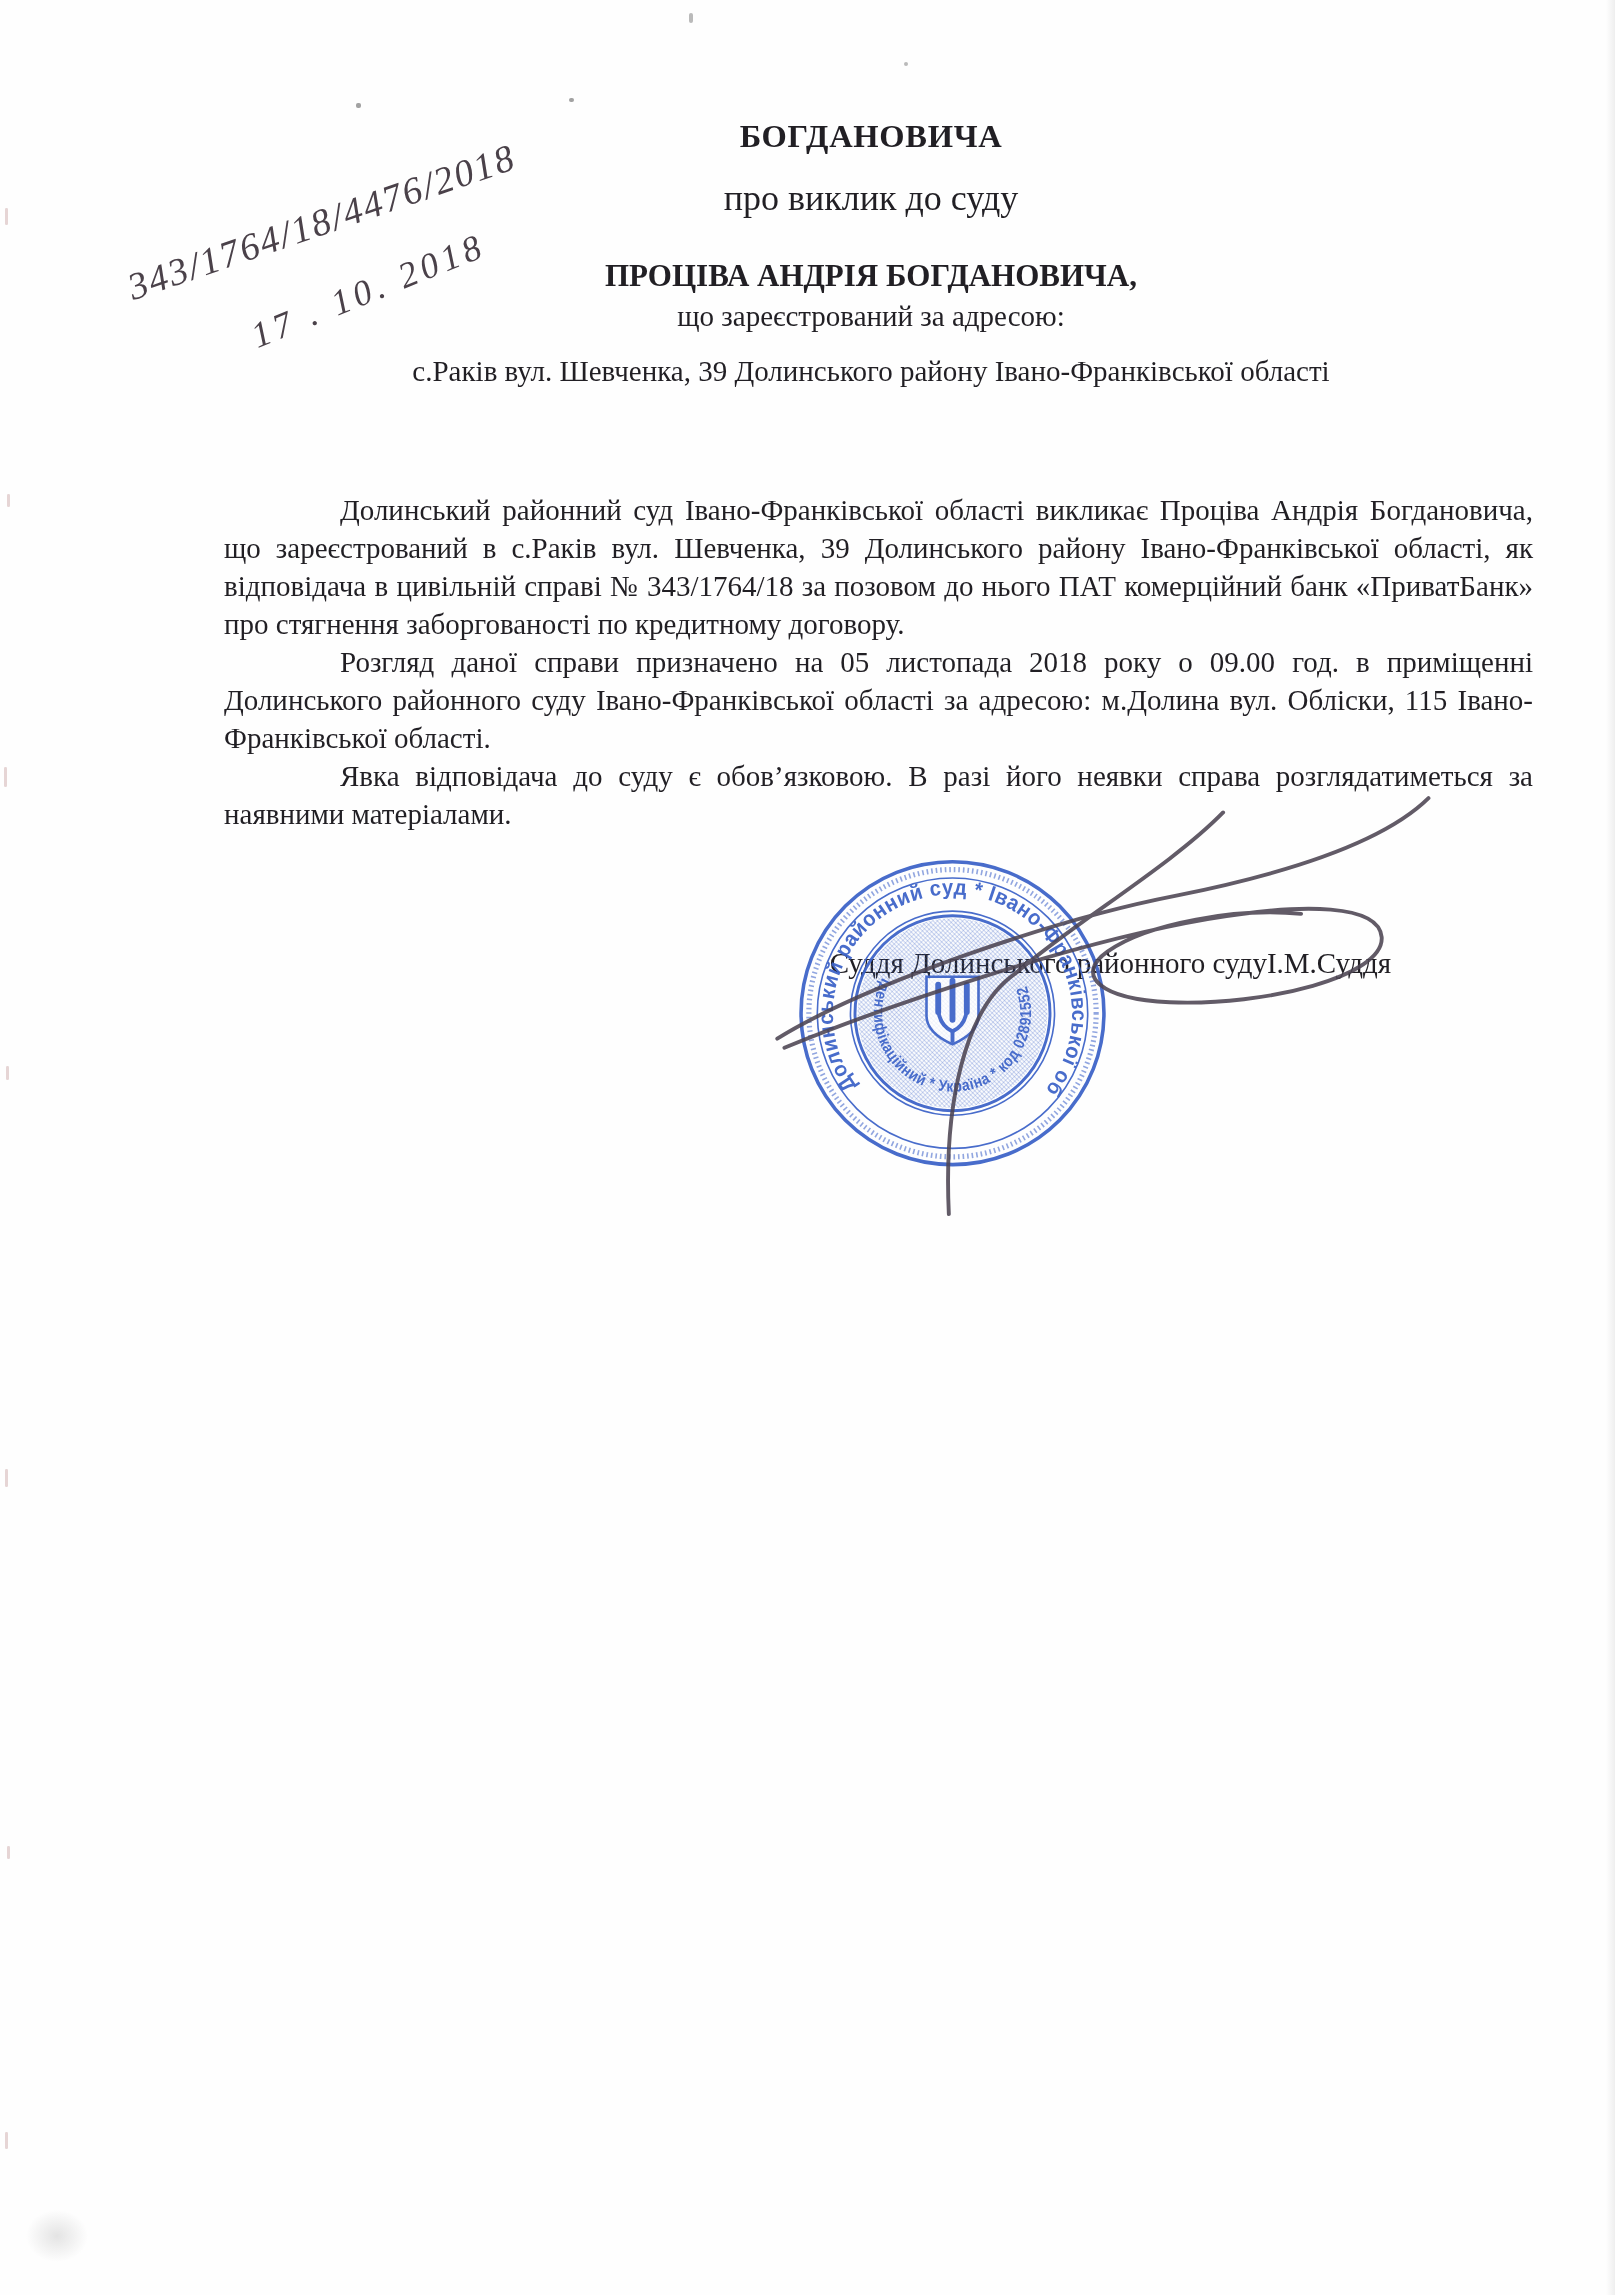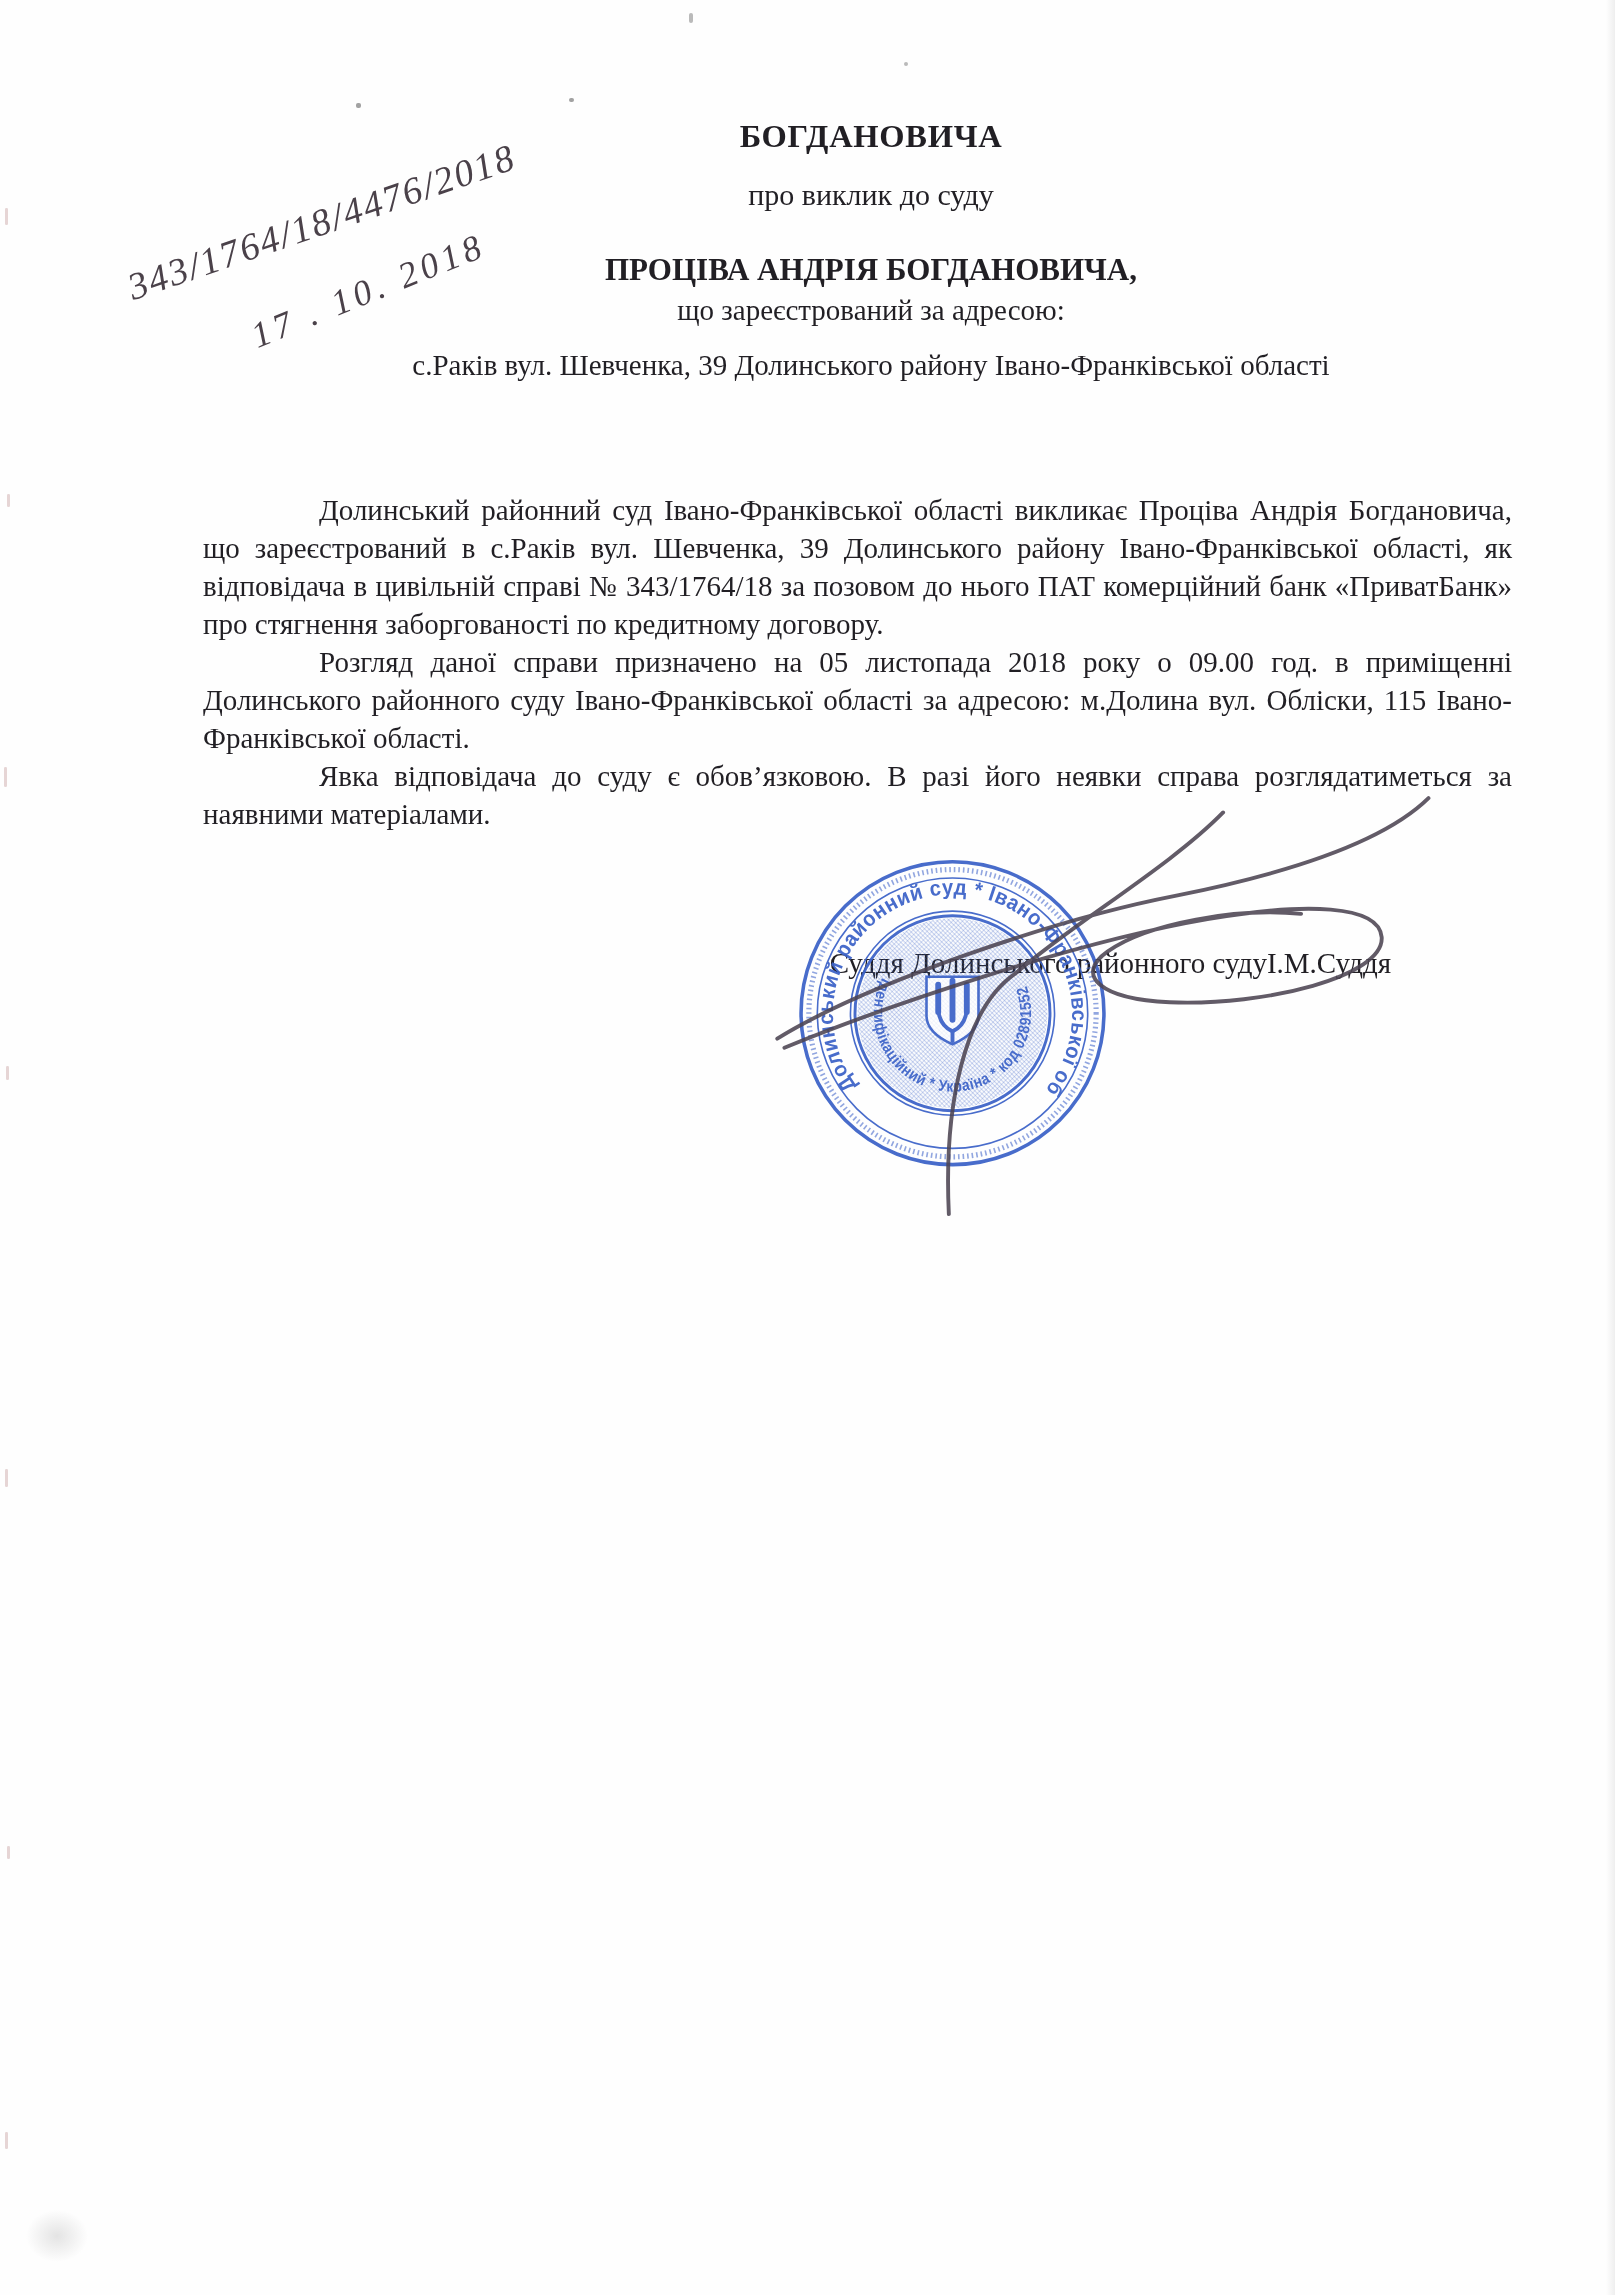--- a/index.html
+++ b/index.html
@@ -46,39 +46,39 @@
     position: absolute;
     top: 120px; left: 260px; width: 1222px;
     text-align: center;
   }
   .doc-title {
     font-size: 32.5px; font-weight: bold;
     letter-spacing: 0.7px; line-height: 1;
     margin: 0;
   }
   .doc-subtitle {
-    font-size: 30px; line-height: 1;
+    font-size: 36px; line-height: 1;
     margin-top: 27px;
   }
   .addressee-name {
     font-size: 31px; font-weight: bold; line-height: 1;
     margin-top: 44px;
   }
   .addressee-label {
     font-size: 29px; font-weight: normal; line-height: 1;
     margin-top: 11.7px;
   }
   .addressee-address {
     font-size: 29px; line-height: 1;
     margin-top: 26px;
   }
   
   .body-text {
     position: absolute;
-    top: 491px; left: 203px; width: 1309px;
+    top: 491px; left: 224px; width: 1309px;
     font-size: 29px;
     line-height: 38px;
     text-align: justify;
   }
   .body-text p {
     margin: 0;
     text-indent: 116px;
   }
   
   .sig-row {

